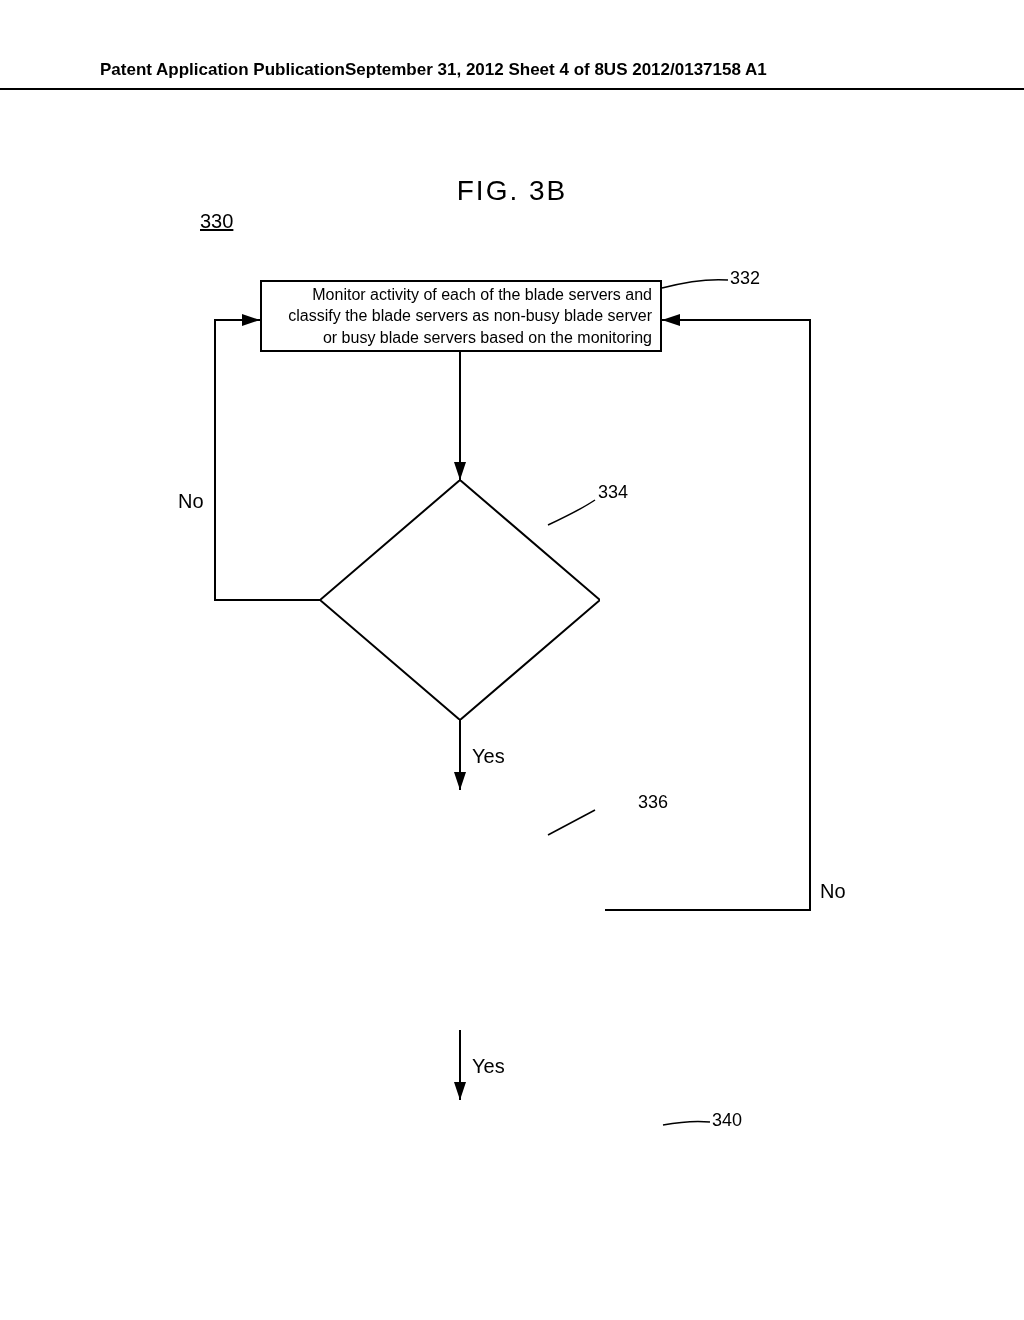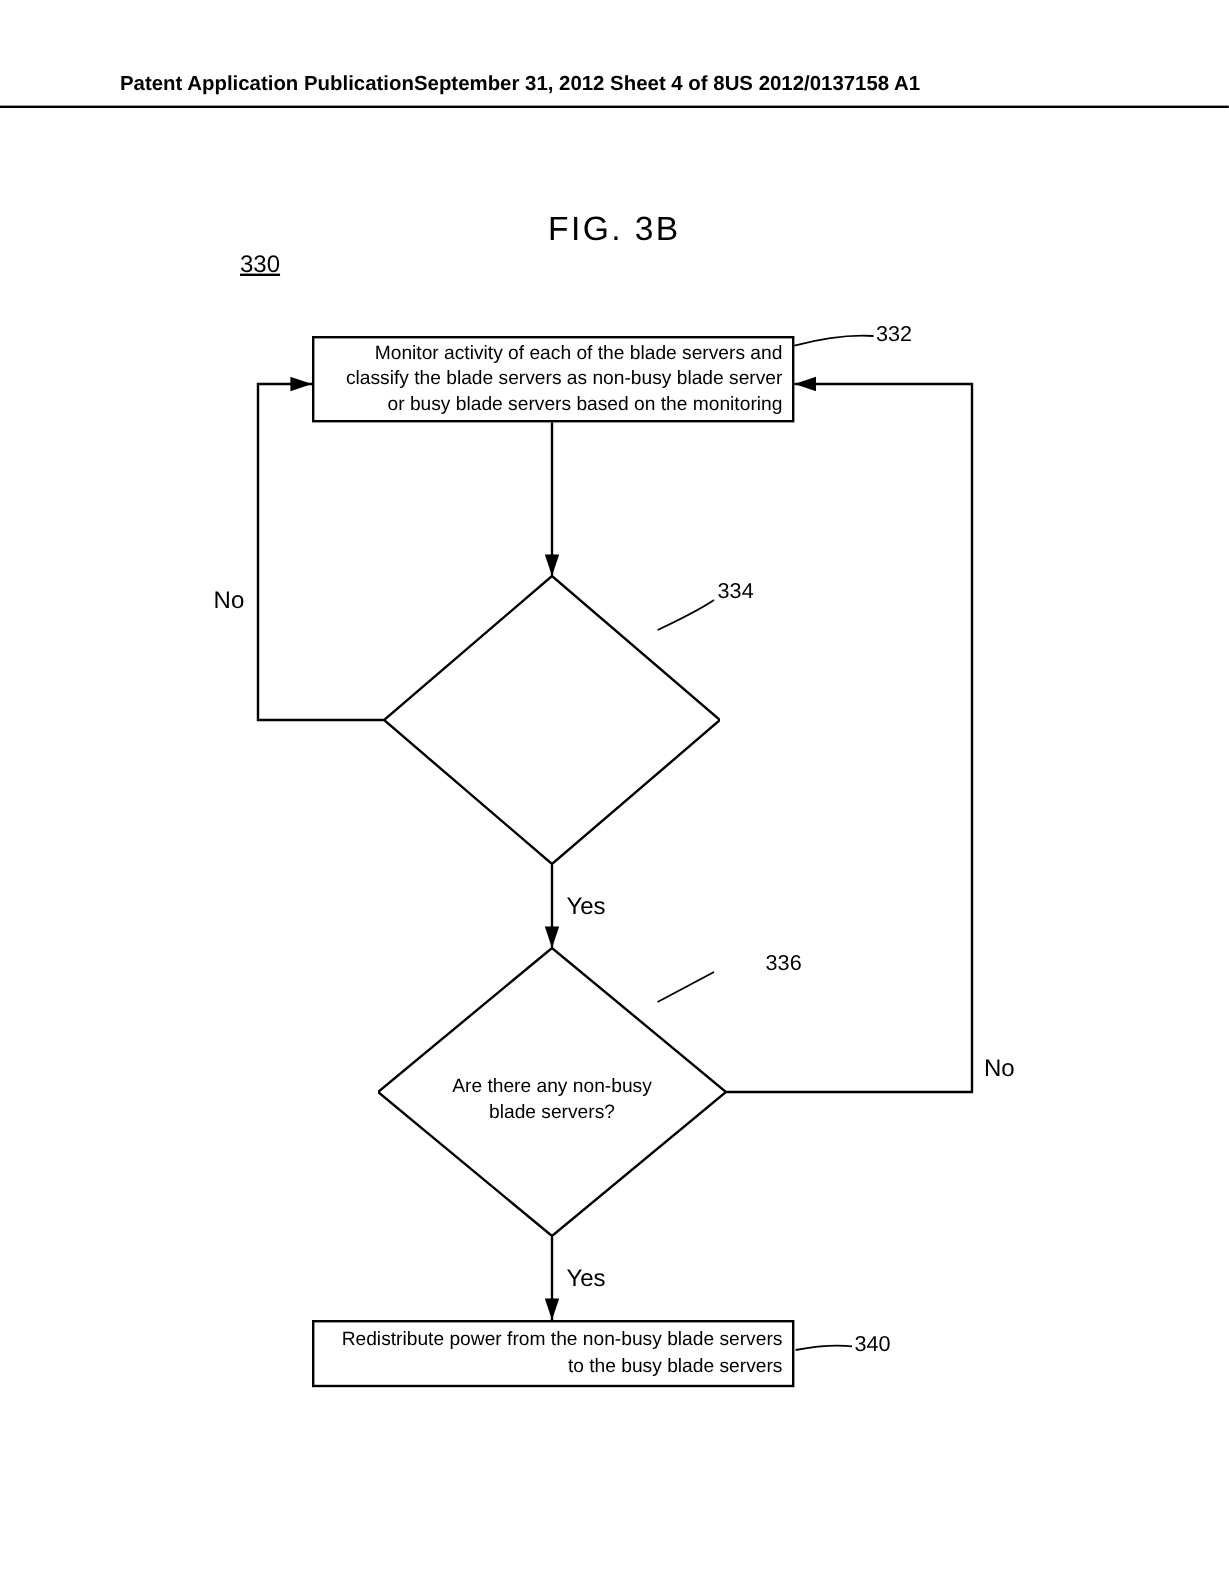--- a/index.html
+++ b/index.html
@@ -137,26 +137,19 @@
 
   <div class="diamond" style="left:320px; top:300px; width:280px; height:240px;">
     <svg width="280" height="240">
       <polygon points="140,0 280,120 140,240 0,120" fill="none" stroke="#000" stroke-width="2"></polygon>
     </svg>
   </div>
   <div class="ref" style="left:598px; top:302px;">334</div>
   <div class="edge-label" style="left:178px; top:310px;">No</div>
   <div class="edge-label" style="left:472px; top:565px;">Yes</div>
 
-  <div class="diamond" style="left:315px; top:610px; width:290px; height:240px;">
-    <svg width="290" height="240">
-      <polygon points="145,0 290,120 145,240 0,120" fill="none" stroke="#000" stroke-width="2"></polygon>
-    </svg>
-    <div class="dtext">Are there any non-busy blade servers?</div>
-  </div>
   <div class="ref" style="left:598px; top:612px;margin-left:40px;">336</div>
   <div class="edge-label" style="left:820px; top:700px;">No</div>
   <div class="edge-label" style="left:472px; top:875px;">Yes</div>
 
-  <div class="box" style="left:260px; top:920px; width:402px; height:56px;">Redistribute power from the non-busy blade servers to the busy blade servers</div>
   <div class="ref" style="left:712px; top:930px;">340</div>
 
 </div>
 
 </body></html>

